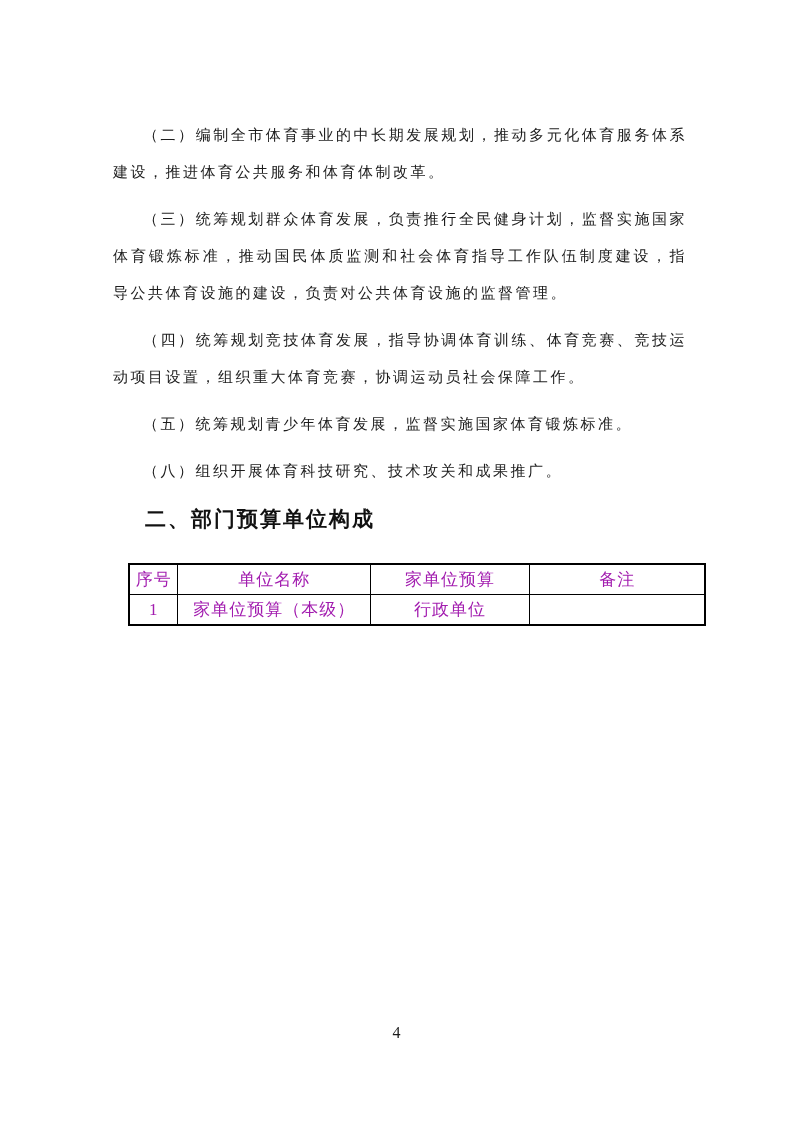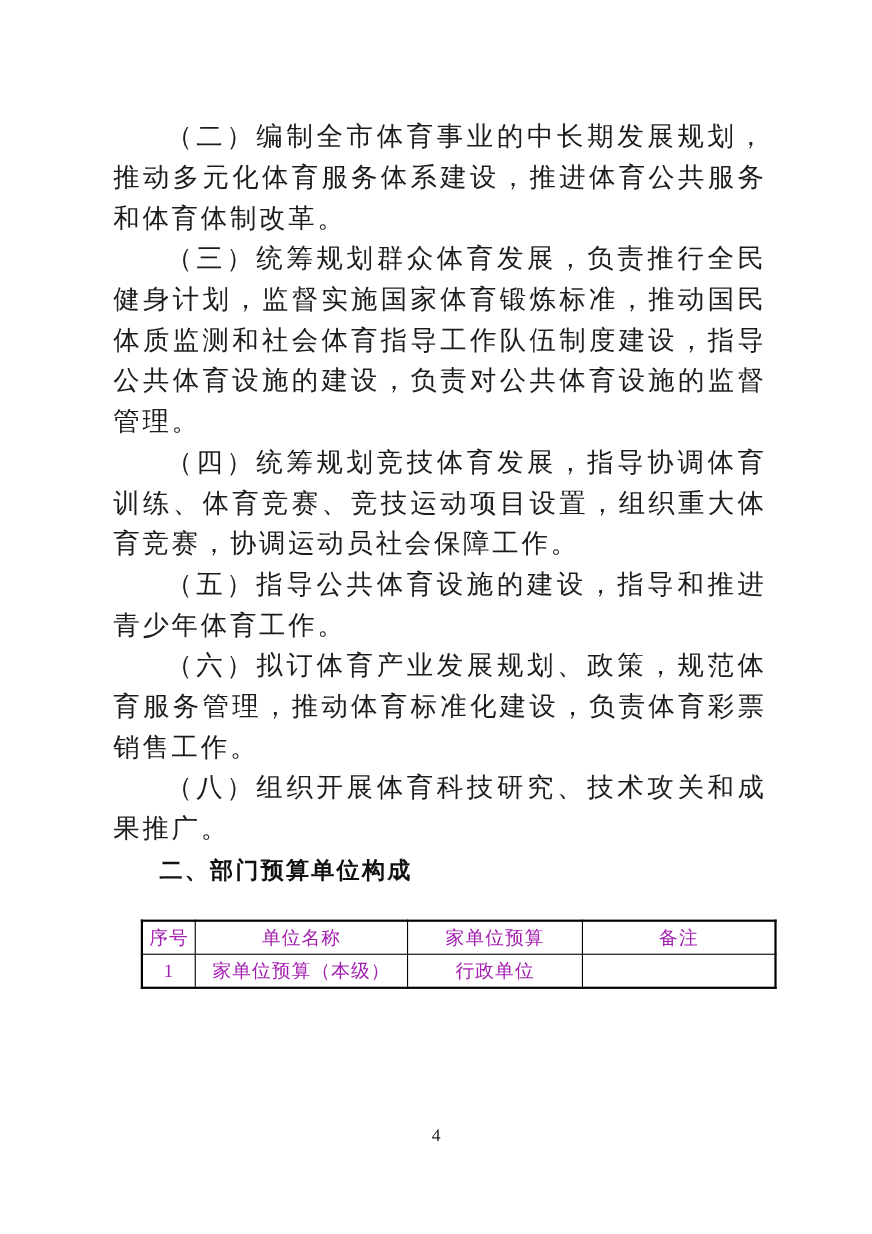--- a/index.html
+++ b/index.html
@@ -13,22 +13,22 @@
     height: 1122px;
     background: #ffffff;
     color: #1c1c1c;
     font-family: "Liberation Serif", "DejaVu Serif", serif;
     overflow: hidden;
   }
   .content {
     padding: 107px 96px 0 103px;
   }
   .body-para {
-    margin: 0;
-    font-size: 24px;
+    margin: 10px;
+    font-size: 15px;
     line-height: 37px;
     letter-spacing: 2.5px;
     text-align: justify;
     text-justify: inter-ideograph;
     text-indent: 2em;
   }
   .section-heading {
     margin: 0;
     font-size: 21px;
     line-height: 37px;
@@ -85,22 +85,21 @@
 </style>
 </head>
 <body>
 
 <div class="page">
   <div class="content">
 
     <p class="body-para">（二）编制全市体育事业的中长期发展规划，推动多元化体育服务体系建设，推进体育公共服务和体育体制改革。</p>
     <p class="body-para">（三）统筹规划群众体育发展，负责推行全民健身计划，监督实施国家体育锻炼标准，推动国民体质监测和社会体育指导工作队伍制度建设，指导公共体育设施的建设，负责对公共体育设施的监督管理。</p>
     <p class="body-para">（四）统筹规划竞技体育发展，指导协调体育训练、体育竞赛、竞技运动项目设置，组织重大体育竞赛，协调运动员社会保障工作。</p>
-    <p class="body-para">（五）指导公共体育设施的建设，指导和推进青少年体育工作。</p>
-    <p class="body-para">（六）拟订体育产业发展规划、政策，规范体育服务管理，推动体育标准化建设，负责体育彩票销售工作。</p>
+    <p class="body-para">（五）统筹规划青少年体育发展，监督实施国家体育锻炼标准。</p>
     <p class="body-para">（八）组织开展体育科技研究、技术攻关和成果推广。</p>
 
     <h2 class="section-heading">二、部门预算单位构成</h2>
 
 
     <table class="units-table">
       <colgroup>
         <col class="c-index">
         <col class="c-name">
         <col class="c-type">

